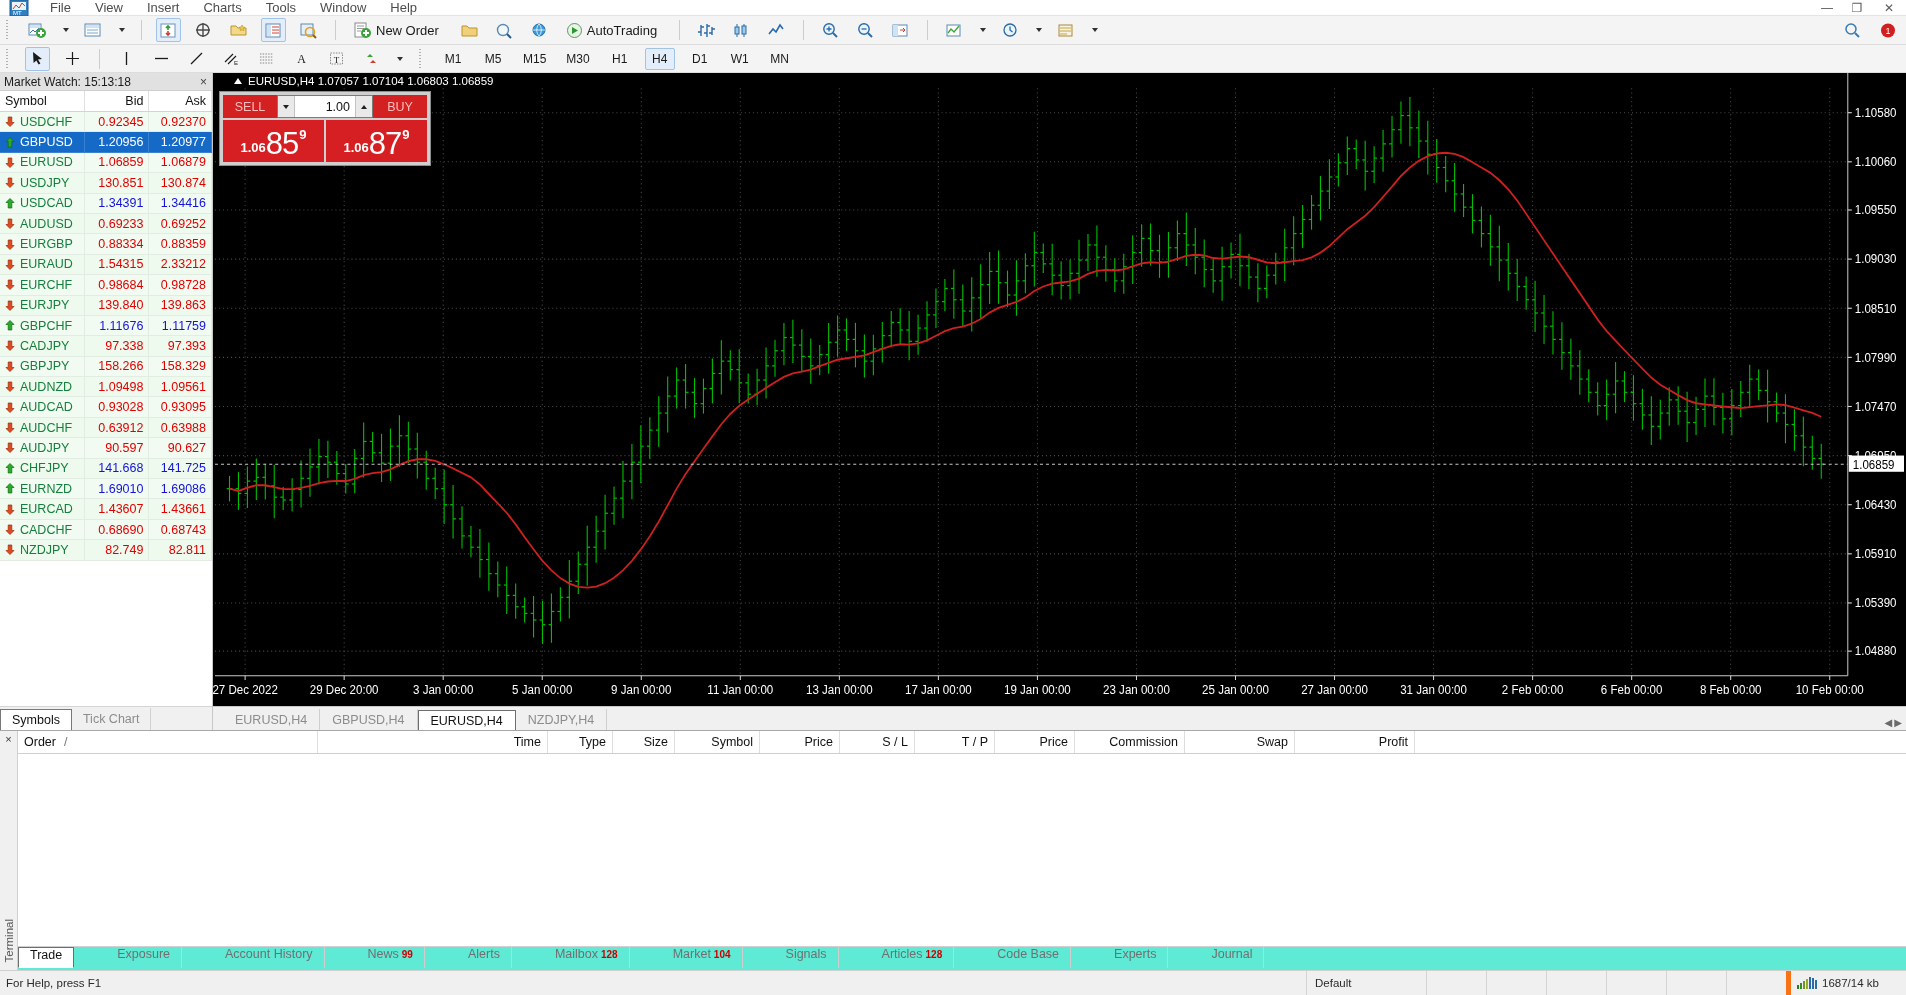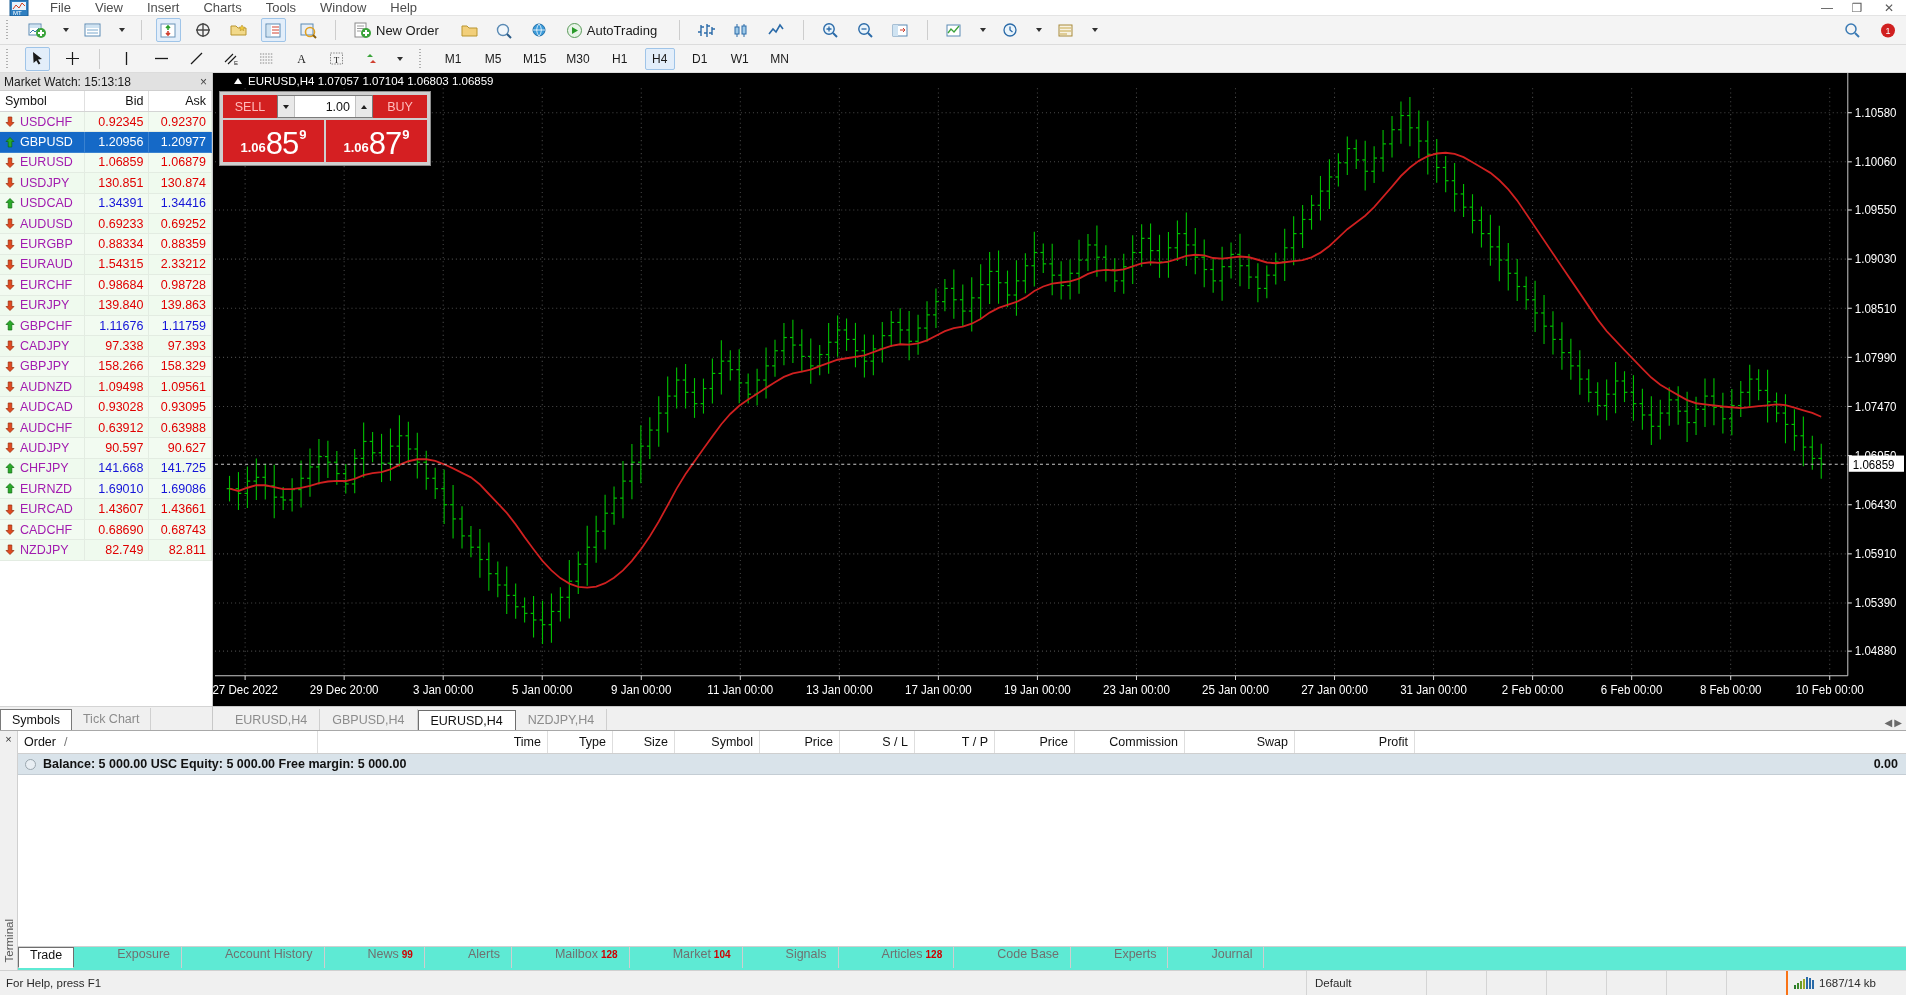--- a/index.html
+++ b/index.html
@@ -89,21 +89,21 @@
   .c-ask { width: 64px; justify-content: flex-end; }
   .mw-rows { flex:1; overflow:hidden; }
   .mw-row { display: flex; height: 20.4px; background: #f2fbf1; }
   .mw-row:nth-child(even) { background: #effaee; }
   .mw-row.sel { background: #1569c7; }
   .mw-row > div {
     font-size: 12.5px; display: flex; align-items: center; padding: 0 5px;
     border-right: 1px solid #e3ece2; border-bottom: 1px solid #e3ece2;
   }
   .mw-row.sel > div { border-right-color: #3a82d0; border-bottom-color: #3a82d0; color: #fff; }
-  .mw-row .c-sym { gap: 5px; color: #a21caf; }
+  .mw-row .c-sym { gap: 5px; color: #15803d; }
   .mw-row.sel .c-sym { color: #fff; }
   .arrow { width: 10px; height: 11px; flex: none; display:block; }
   .px-up { color: #1414d8; }
   .px-dn { color: #e00000; }
   .mw-row.sel .px-up, .mw-row.sel .px-dn { color: #fff; }
   .mw-tabs { height: 24px; display: flex; align-items: flex-end; background: #f0f0f0; border-top:1px solid #d4d4d4; }
   .mw-tab {
     height: 22px; padding: 0 11px; display: flex; align-items: center; font-size: 12.5px;
     color: #8c8c8c; border-right: 1px solid #d0d0d0;
   }
@@ -206,21 +206,21 @@
   .tt .badge { font-size: 10px; color: #d00000; font-weight: bold; }
 
   
   .status {
     height: 25px; flex: none; background: #f0f0f0; display: flex; align-items: center;
     border-top: 1px solid #d0d0d0; font-size: 11.5px; color: #2a2a2a;
   }
   .st-help { padding-left: 6px; }
   .st-profile { margin-left: auto; width: 120px; padding-left: 8px; border-left: 1px solid #d4d4d4; height:100%; display:flex; align-items:center; }
   .st-cell { width: 60px; border-left: 1px solid #d4d4d4; height: 100%; }
-  .st-conn { width: 120px; border-left: 2px solid #f97316; height:100%; display: flex; align-items: center; gap: 5px; padding-left: 6px; }
+  .st-conn { width: 120px; border-left: 5px solid #f97316; height:100%; display: flex; align-items: center; gap: 5px; padding-left: 6px; }
   .bars { display: flex; align-items: flex-end; gap: 1px; height: 12px; }
   .bars i { width: 2px; display: block; }
 </style>
 </head>
 <body>
 
 <div class="app">
 
   <div class="titlebar">
     <div class="app-icon">
@@ -1462,25 +1462,20 @@
             <div style="width: 62px;">Size</div>
             <div style="width: 85px;">Symbol</div>
             <div style="width: 80px;">Price</div>
             <div style="width: 75px;">S / L</div>
             <div style="width: 80px;">T / P</div>
             <div style="width: 80px;">Price</div>
             <div style="width: 110px;">Commission</div>
             <div style="width: 110px;">Swap</div>
             <div style="width: 120px;">Profit</div>
           </div>
-        <div class="term-balance">
-          <span class="bal-dot"></span>
-          <span>Balance: 5 000.00 USC  Equity: 5 000.00  Free margin: 5 000.00</span>
-          <span class="bal-right">0.00</span>
-        </div>
         <div class="term-body"></div>
       </div>
       <div class="term-tabs" id="term-tabs">
           <div class="tt active">
             <span>Trade</span>
           </div>
           <div class="tt">
             <span>Exposure</span>
           </div>
           <div class="tt">

